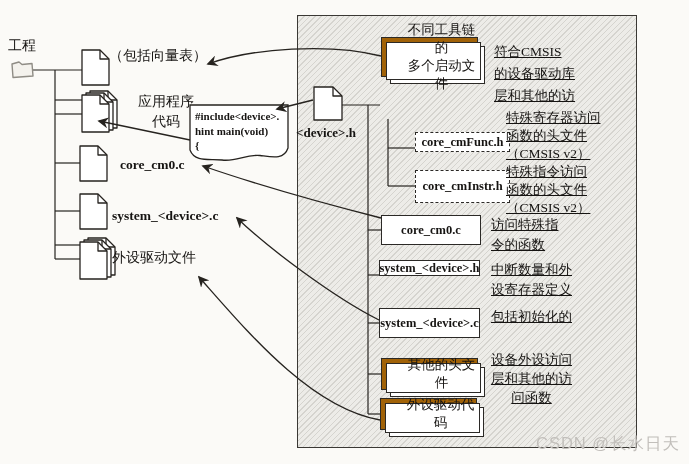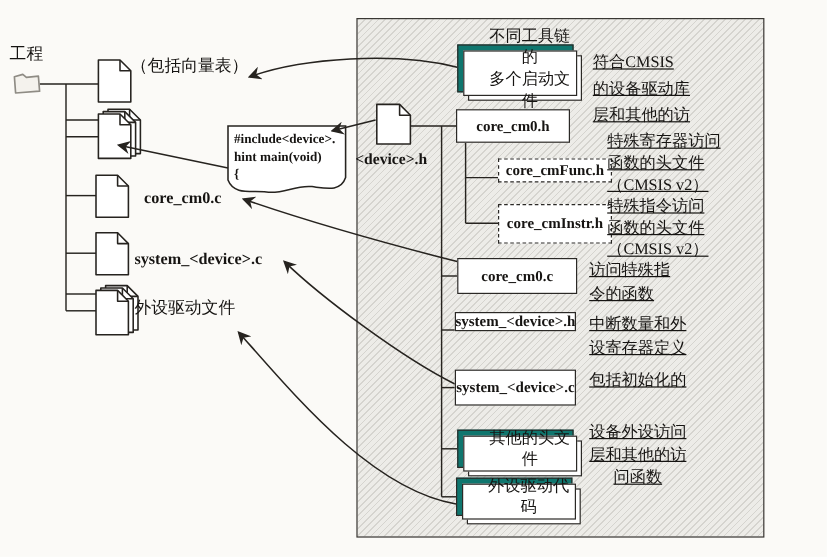--- a/index.html
+++ b/index.html
@@ -21,21 +21,21 @@
     z-index:1;
   }
   svg.layer{position:absolute;left:0;top:0;z-index:2;}
   .node{
     position:absolute;z-index:3;box-sizing:border-box;
     background:#fff;border:1.4px solid #2b2926;
     display:flex;align-items:center;justify-content:center;
     text-align:center;
   }
   .node.dashed{border:1.5px dashed #2b2926;background:#fff;}
-  .stack{background:#0f766e;padding-left:24px;}
+  .stack{background:#a16207;padding-left:24px;}
   .stack::before,.stack::after{
     content:"";position:absolute;box-sizing:border-box;
     border:1.3px solid #2b2926;background:#fff;z-index:-1;
     width:100%;height:100%;
   }
   .stack::before{left:4px;top:4px;}
   .stack::after{left:8px;top:8px;z-index:-2;}
   .filelbl{font-weight:bold;font-size:12.5px;letter-spacing:0;}
   .cnlbl{font-size:13.5px;line-height:18px;}
   .txt{position:absolute;z-index:3;font-size:14px;line-height:20px;white-space:nowrap;}
@@ -145,40 +145,43 @@
       <path d="M379,320 C335,298 268,248 237,218" marker-end="url(#ah)"></path>
       <path d="M380,420 C310,408 246,330 199,277" marker-end="url(#ah)"></path>
     </g>
   </svg>
 
   <div class="txt" style="left:8px;top:36px;font-size:14px;">工程</div>
 
   <div class="txt center" style="left:106px;top:46px;width:104px;">
     <span>（包括向量表）</span>
   </div>
+  <div class="txt center" style="left:126px;top:92px;width:80px;">
+    <span>应用程序</span>
+    <span>代码</span>
+  </div>
   <div class="txt" style="left:120px;top:155px;font-weight:bold;font-size:13.5px;">core_cm0.c</div>
   <div class="txt" style="left:112px;top:206px;font-weight:bold;font-size:13.5px;">system_&lt;device&gt;.c</div>
   <div class="txt" style="left:112px;top:248px;">外设驱动文件</div>
 
   <div id="code-text">
     <span>#include&lt;device&gt;.</span>
     <span>hint main(void)</span>
     <span>{</span>
   </div>
 
   <div class="txt" style="left:296px;top:123px;font-weight:bold;font-size:13px;">&lt;device&gt;.h</div>
 
   <div class="node stack cnlbl" style="left:381px;top:37px;width:97px;height:40px;">
     <div>
       <span style="display:block">不同工具链的</span>
       <span style="display:block">多个启动文件</span>
     </div>
   </div>
 
-  <div class="node filelbl" style="left:380px;top:91px;width:95px;height:28px;">core_cm0.h</div>
 
   <div class="node dashed filelbl" style="left:415px;top:132px;width:95px;height:20px;">core_cmFunc.h</div>
 
   <div class="node dashed filelbl" style="left:415px;top:170px;width:95px;height:33px;">core_cmInstr.h</div>
 
   <div class="node filelbl" style="left:381px;top:215px;width:100px;height:30px;">core_cm0.c</div>
 
   <div class="node filelbl" style="left:379px;top:260px;width:101px;height:16px;">system_&lt;device&gt;.h</div>
 
   <div class="node filelbl" style="left:379px;top:308px;width:101px;height:30px;">system_&lt;device&gt;.c</div>
@@ -214,14 +217,15 @@
   </div>
   <div class="ann" style="left:491px;top:307px;line-height:20px;">
     <span>包括初始化的</span>
   </div>
   <div class="ann" style="left:491px;top:350px;text-align:center;">
     <span>设备外设访问</span>
     <span>层和其他的访</span>
     <span>问函数</span>
   </div>
 
+  <div id="watermark">CSDN @长水日天</div>
 
 </div>
 
 </body></html>

